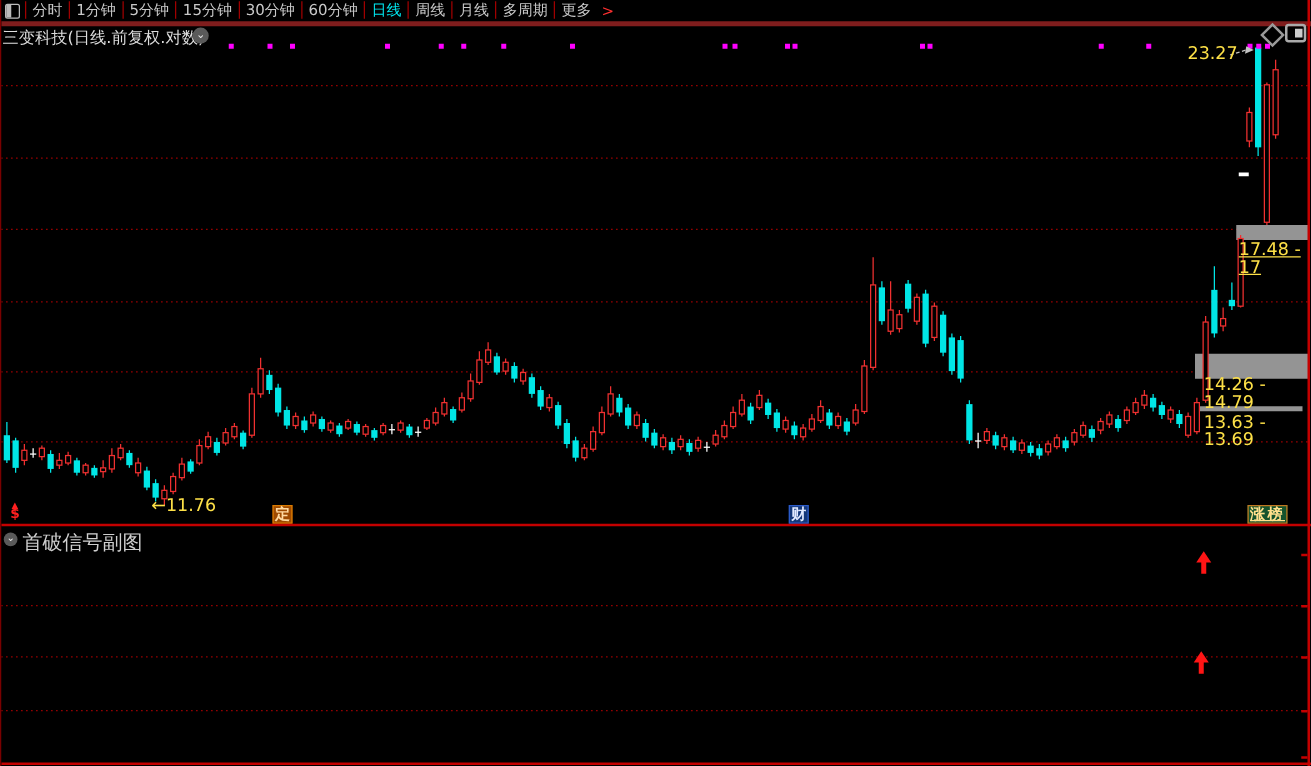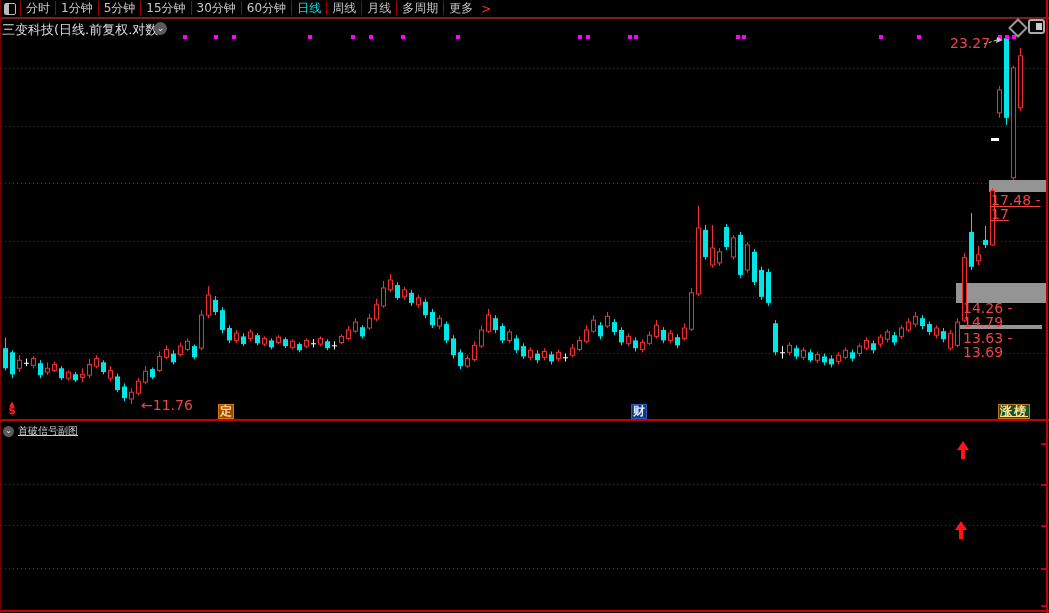--- a/index.html
+++ b/index.html
@@ -1,37 +1,37 @@
 <!DOCTYPE html>
 <html><head>
 <meta charset="utf-8">
 <style>
   html,body{margin:0;padding:0;background:#000;}
   #app{position:relative;width:1049px;height:613px;background:#000;overflow:hidden;
        font-family:"DejaVu Sans",sans-serif;border-left:1px solid #7a0000;box-sizing:border-box;}
   
   #toolbar{position:absolute;left:0;top:0;width:1049px;height:17px;display:flex;align-items:center;
-           border-bottom:2px solid #7f1d1d;font-size:12px;color:#c8c8c8;white-space:nowrap;}
+           border-bottom:4px solid #7f1d1d;font-size:12px;color:#c8c8c8;white-space:nowrap;}
   #win-icon{width:10px;height:10px;border:1px solid #bbb;border-radius:2px;margin:0 4px 0 3px;position:relative;flex:0 0 auto;}
   #win-icon::after{content:"";position:absolute;left:0;top:0;width:4px;height:10px;background:#bbb;}
   .mi{padding:0 5px;border-left:1px solid #a00000;line-height:15px;cursor:default;}
   .mi.active{color:#00e5ee;}
   #more-arrow{color:#ff3030;padding:0 3px;}
   #menu-right{margin-left:auto;display:flex;align-items:center;margin-right:2px;}
   .rb{border:1px solid #c40000;padding:0 6px;margin-left:4px;height:13px;line-height:13px;font-size:12px;color:#c8c8c8;}
   
   svg{position:absolute;left:0;top:0;}
   
-  .lbl{position:absolute;color:#ef4444;font-size:14px;line-height:14px;}
+  .lbl{position:absolute;color:#fde047;font-size:14px;line-height:14px;}
   #chart-title{position:absolute;left:1px;top:21px;font-size:13px;color:#ddd;}
   #title-chevron{position:absolute;left:153px;top:22px;width:13px;height:13px;border-radius:50%;
                  background:#5a5a5a;color:#eee;font-size:9px;line-height:12px;text-align:center;}
   #sub-chevron{position:absolute;left:2px;top:426px;width:11px;height:11px;border-radius:50%;
                background:#5a5a5a;color:#eee;font-size:8px;line-height:10px;text-align:center;}
-  #sub-title{position:absolute;left:17px;top:424px;font-size:10px;color:#cfcfcf;text-decoration:underline;}
+  #sub-title{position:absolute;left:17px;top:424px;font-size:16px;color:#cfcfcf;}
   .badge{position:absolute;height:13px;line-height:13px;font-size:12px;padding:0 1px;font-weight:bold;}
   #badge-ding{left:217px;top:404px;background:#9e4a00;color:#ffd9a0;border:1px solid #d97b00;}
   #badge-cai{left:630px;top:404px;background:#14387a;color:#e2eaff;border:1px solid #2b5ac8;}
   #badge-zhang{left:997px;top:404px;background:#14532d;color:#ffe08c;border:1px solid #c07820;letter-spacing:2px;text-decoration:underline;}
   #money-icon{position:absolute;left:5px;top:401px;color:#ff2020;text-align:center;width:12px;
               font-size:11px;font-weight:bold;line-height:8px;}
   #money-icon .up{font-size:7px;display:block;line-height:6px;}
   #diamond-icon{position:absolute;left:1010px;top:21px;width:10px;height:10px;border:2px solid #999;transform:rotate(45deg);}
   #panel-icon{position:absolute;left:1027px;top:19px;width:13px;height:11px;border:2px solid #aaa;border-radius:3px;display:flex;justify-content:flex-end;}
   #panel-icon .fill{width:6px;height:7px;background:#ccc;margin:2px 1px 0 0;}
@@ -390,21 +390,21 @@
     </svg>
 
   <div id="chart-title">三变科技(日线.前复权.对数)</div>
   <div id="title-chevron">⌄</div>
   <div id="diamond-icon"></div>
   <div id="panel-icon">
       <div class="fill"></div>
     </div>
 
   <span class="lbl" style="left:949px;top:36px;">23.27</span>
-  <span class="lbl" style="left:120px;top:398px;margin-left:20px;">←11.76</span>
+  <span class="lbl" style="left:120px;top:398px;">←11.76</span>
   <span class="lbl" style="left:990px;top:193px;text-decoration:underline;">17.48 - 17</span>
   <span class="lbl" style="left:962px;top:301px;">14.26 - 14.79</span>
   <span class="lbl" style="left:962px;top:331px;">13.63 - 13.69</span>
 
   <div id="money-icon"><span class="up">▲</span><span>$</span></div>
   <div class="badge" id="badge-ding">定</div>
   <div class="badge" id="badge-cai">财</div>
   <div class="badge" id="badge-zhang">涨榜</div>
 
   <div id="divider"></div>

